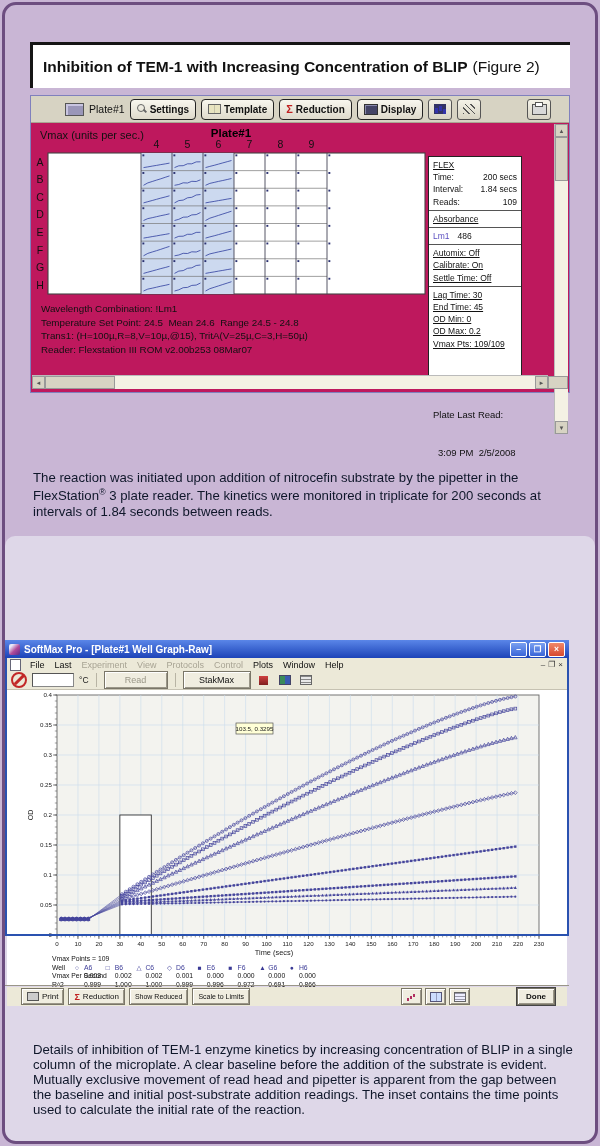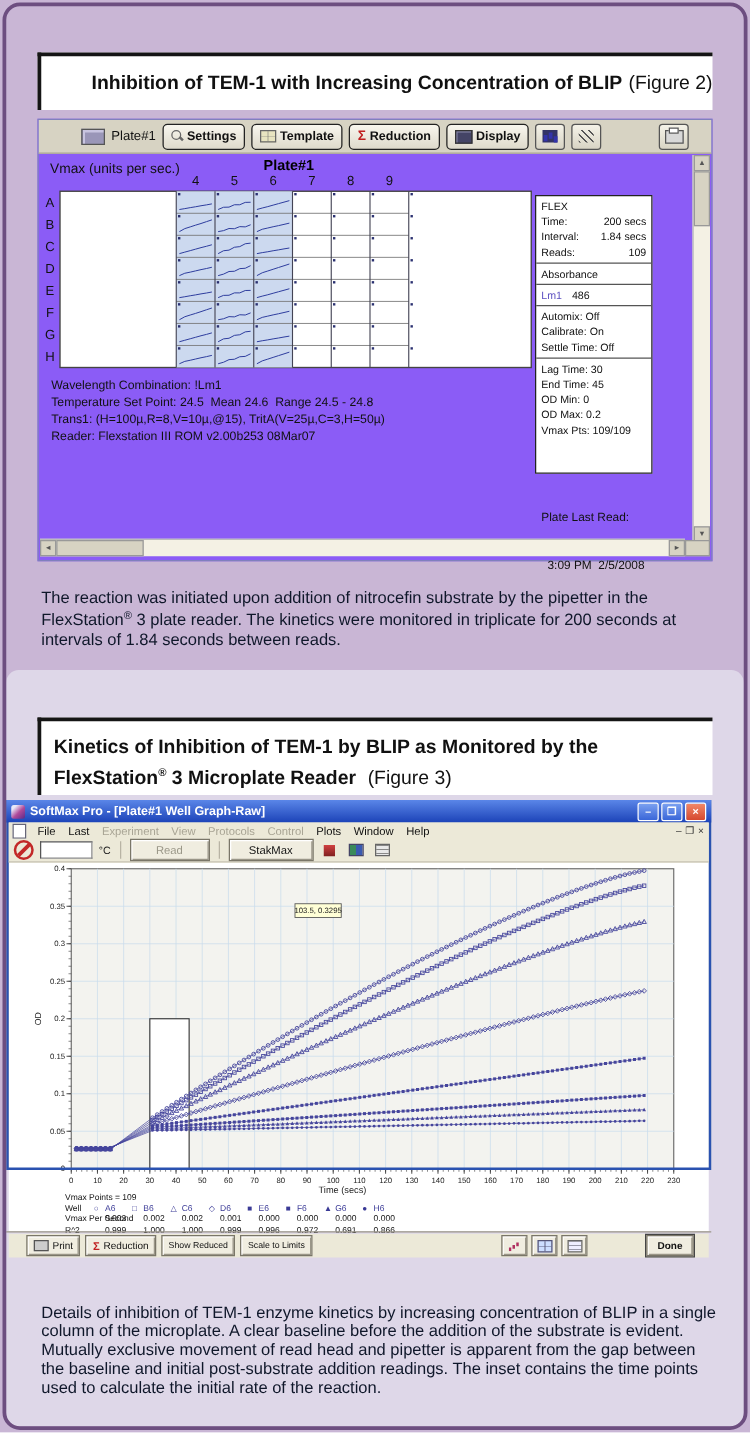--- a/index.html
+++ b/index.html
@@ -5,31 +5,31 @@
   html,body{margin:0;padding:0;background:#fff;}
   .page{position:relative;width:600px;height:1146px;overflow:hidden;
         font-family:"Liberation Sans",sans-serif;background:var(--outer-bg,#c9b6d5);}
   .frame{position:absolute;inset:2px;border:3px solid var(--frame-border,#6d4e80);
          border-radius:14px;pointer-events:none;z-index:60;}
   .lower-panel{position:absolute;left:5px;top:536px;width:590px;height:605px;
                background:var(--lower-bg,#ded7e8);border-radius:10px;}
   
   .title-box{position:absolute;background:#fff;border-top:3px solid #151515;border-left:3px solid #151515;
              font-size:15.5px;color:#111;box-sizing:border-box;}
-  #fig2-title{left:30px;top:42px;width:540px;height:46px;display:flex;align-items:center;padding-left:10px;justify-content:flex-end;}
+  #fig2-title{left:30px;top:42px;width:540px;height:46px;display:flex;align-items:center;padding-left:10px;}
   #fig3-title{left:30px;top:574px;width:540px;height:62px;padding:10px 0 0 10px;line-height:21px;}
   .tb-bold{font-weight:bold;}
   .tb-tag{font-weight:normal;margin-left:5px;}
   sup{font-size:9px;}
   
   .caption{position:absolute;font-size:13.2px;line-height:15px;color:#0f172a;}
   #fig2-caption{left:33px;top:457px;width:537px;}
   #fig3-caption{left:33px;top:1029px;width:540px;}
   
-  #plate-window{position:absolute;left:30px;top:95px;width:540px;height:354px;background:#8b5cf6;
+  #plate-window{position:absolute;left:30px;top:95px;width:540px;height:298px;background:#be185d;
                 border:1px solid var(--plate-window-border,#8080bd);box-sizing:border-box;}
   .pw-titlebar{position:absolute;left:0;top:0;width:100%;height:27px;background:var(--chrome-dark,#d7d3c3);
                border-bottom:1px solid #aaa692;display:flex;align-items:center;box-sizing:border-box;
                padding:0 18px 0 6px;z-index:5;}
   .pw-plate-ic{width:17px;height:11px;background:#9a96b8;border:1px solid #555;margin:0 5px 0 28px;
                box-shadow:inset 2px 2px 0 #c8c4e0;}
   .pw-title-label{font-size:10.5px;color:#111;}
   .pw-btn{height:19px;border:1px solid #222;border-radius:4px;background:linear-gradient(#f8f6ee,#dedacb);
           display:flex;align-items:center;gap:3px;padding:0 6px;font-size:10px;font-weight:bold;color:#111;margin-left:5px;}
   .pw-btn:first-of-type{margin-left:66px;}
@@ -47,21 +47,21 @@
            linear-gradient(#0000 0 0) ,linear-gradient(#336,#336);position:relative;}
   .ic-bars::before{content:"";position:absolute;left:1px;bottom:1px;width:2.5px;height:5px;background:#33a;box-shadow:4px -2px 0 #33a,8px 1px 0 #33a;}
   .ic-hatch{display:inline-block;width:12px;height:10px;background:repeating-linear-gradient(45deg,#555 0 1px,#0000 1px 4px);}
   .ic-printer{width:13px;height:9px;background:#d8d8d8;border:1px solid #555;position:relative;}
   .ic-printer::before{content:"";position:absolute;left:2.5px;top:-3px;width:6px;height:3px;background:#fff;border:1px solid #555;}
   #plate-svg{position:absolute;left:0;top:0;z-index:1;}
   #pw-vmax{position:absolute;left:9px;top:33px;font-size:11px;color:#111;z-index:2;}
   #pw-plate-label{position:absolute;left:160px;top:31px;width:80px;text-align:center;font-weight:bold;font-size:11.5px;z-index:2;}
   #flex-panel{position:absolute;left:397px;top:60px;width:94px;height:223px;border:1px solid #222;background:#fff;
               font-size:8.5px;line-height:12.2px;box-sizing:border-box;z-index:2;padding:2px 0;color:#111;}
-  .fp-row{padding:0 4px;white-space:pre;}
+  .fp-row{padding:0 4px;white-space:pre;text-decoration:underline;}
   .fp-pair{display:flex;justify-content:space-between;padding:0 4px;}
   .fp-sep{border-top:1px solid #555;margin:2px 0;}
   .fp-lm1{color:var(--lm1-purple,#5b4fc0);}
   #pw-footer{position:absolute;left:10px;top:206px;font-size:9.8px;line-height:13.5px;z-index:2;color:#111;white-space:pre;}
   #pw-lastread{position:absolute;left:402px;top:288px;font-size:9.5px;line-height:12.5px;z-index:2;color:#111;white-space:pre;}
   
   .sb{position:absolute;background:#f4f1e4;z-index:6;}
   .sb-btn{position:absolute;background:var(--chrome-dark,#d7d3c3);border:1px solid #999;box-sizing:border-box;
           display:flex;align-items:center;justify-content:center;font-size:6px;color:#555;}
   .sb-thumb{position:absolute;background:var(--chrome-dark,#d7d3c3);border:1px solid #999;box-sizing:border-box;}
@@ -372,25 +372,20 @@
     <div class="sb" id="pw-hscroll">
       <span class="sb-btn" style="left:0;top:0;width:13px;height:13px">◄</span>
       <span class="sb-thumb" style="left:13px;top:0;width:70px;height:13px"></span>
       <span class="sb-btn" style="right:0;top:0;width:13px;height:13px">►</span>
     </div>
     <div id="pw-grip"></div>
   </div>
 
   <p class="caption" id="fig2-caption"><span>The reaction was initiated upon addition of nitrocefin substrate by the pipetter in the FlexStation</span><sup>®</sup><span> 3 plate reader. The kinetics were monitored in triplicate for 200 seconds at intervals of 1.84 seconds between reads.</span></p>
 
-  <div class="title-box" id="fig3-title">
-    <span class="tb-bold">Kinetics of Inhibition of TEM-1 by BLIP as Monitored by the</span><br>
-    <span class="tb-bold">FlexStation</span><sup class="tb-bold">®</sup><span class="tb-bold"> 3 Microplate Reader</span>
-    <span class="tb-tag">(Figure 3)</span>
-  </div>
 
   <div id="softmax-window">
     <div class="sm-titlebar">
       <span class="sm-logo"></span>
       <span>SoftMax Pro - [Plate#1 Well Graph-Raw]</span>
       <span style="margin-left:auto;display:flex">
         <span class="tbtn">–</span>
         <span class="tbtn">❐</span>
         <span class="tbtn close">×</span>
       </span>

